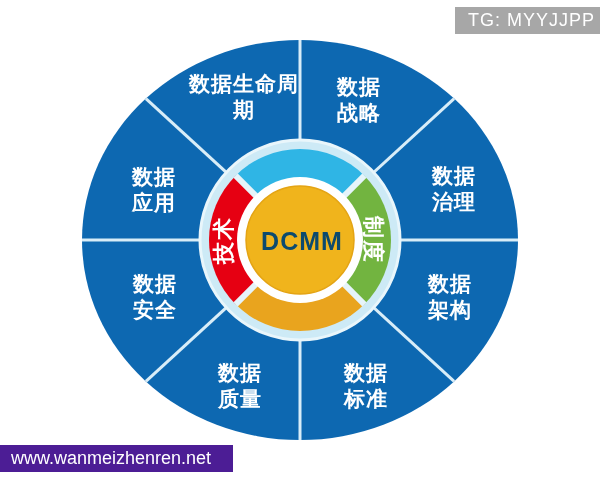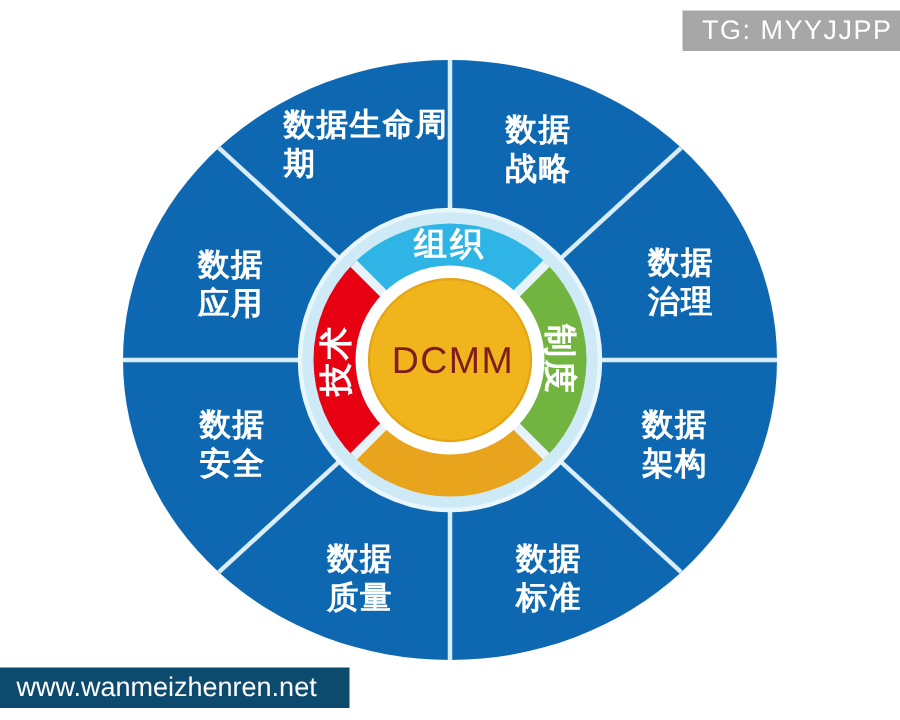--- a/index.html
+++ b/index.html
@@ -16,40 +16,41 @@
   .labels { position: absolute; left: 0; top: 0; width: 600px; height: 480px; }
 
   .sector-label {
     position: absolute;
     transform: translate(-50%, -50%);
     color: #ffffff;
     font-size: 21px;
     font-weight: bold;
     line-height: 26px;
     letter-spacing: 1px;
+    text-align: center;
     white-space: nowrap;
   }
   .quad-label {
     position: absolute;
     transform: translate(-50%, -50%);
     color: #ffffff;
     font-size: 22px;
     font-weight: bold;
     letter-spacing: 2px;
     white-space: nowrap;
   }
   .quad-label.rot-cw  { transform: translate(-50%, -50%) rotate(90deg); }
   .quad-label.rot-ccw { transform: translate(-50%, -50%) rotate(-90deg); }
 
   .center-label {
     position: absolute;
     transform: translate(-50%, -50%);
-    color: #7f1d1d;
+    color: #0c4a6e;
     font-size: 25px;
-    font-weight: normal;
+    font-weight: bold;
     letter-spacing: 1px;
   }
 
   .tg-badge {
     position: absolute;
     left: 455px;
     top: 7px;
     height: 27px;
     padding: 0 13px;
     background: #a7a7a7;
@@ -59,21 +60,21 @@
     letter-spacing: 1px;
     white-space: nowrap;
   }
   .watermark {
     position: absolute;
     left: 0;
     top: 445px;
     width: 222px;
     height: 27px;
     padding-left: 11px;
-    background: #0c4a6e;
+    background: #4c1d95;
     color: #ffffff;
     font-size: 18px;
     line-height: 27px;
     white-space: nowrap;
   }
 </style>
 </head>
 <body>
 
 <div class="stage">
@@ -137,21 +138,20 @@
     </div>
     <div class="sector-label" style="left:155px; top:297px">
       <span>数据</span><br>
       <span>安全</span>
     </div>
     <div class="sector-label" style="left:154px; top:190px">
       <span>数据</span><br>
       <span>应用</span>
     </div>
 
-    <div class="quad-label" style="left:300px; top:163px">组织</div>
     <div class="quad-label rot-cw" style="left:373px; top:240px">制度</div>
     <div class="quad-label rot-ccw" style="left:224px; top:240px">技术</div>
 
     <div class="center-label" style="left:302px; top:241px">DCMM</div>
   </div>
 
   <div class="tg-badge">TG: MYYJJPP</div>
 
   <div class="watermark">www.wanmeizhenren.net</div>
 

